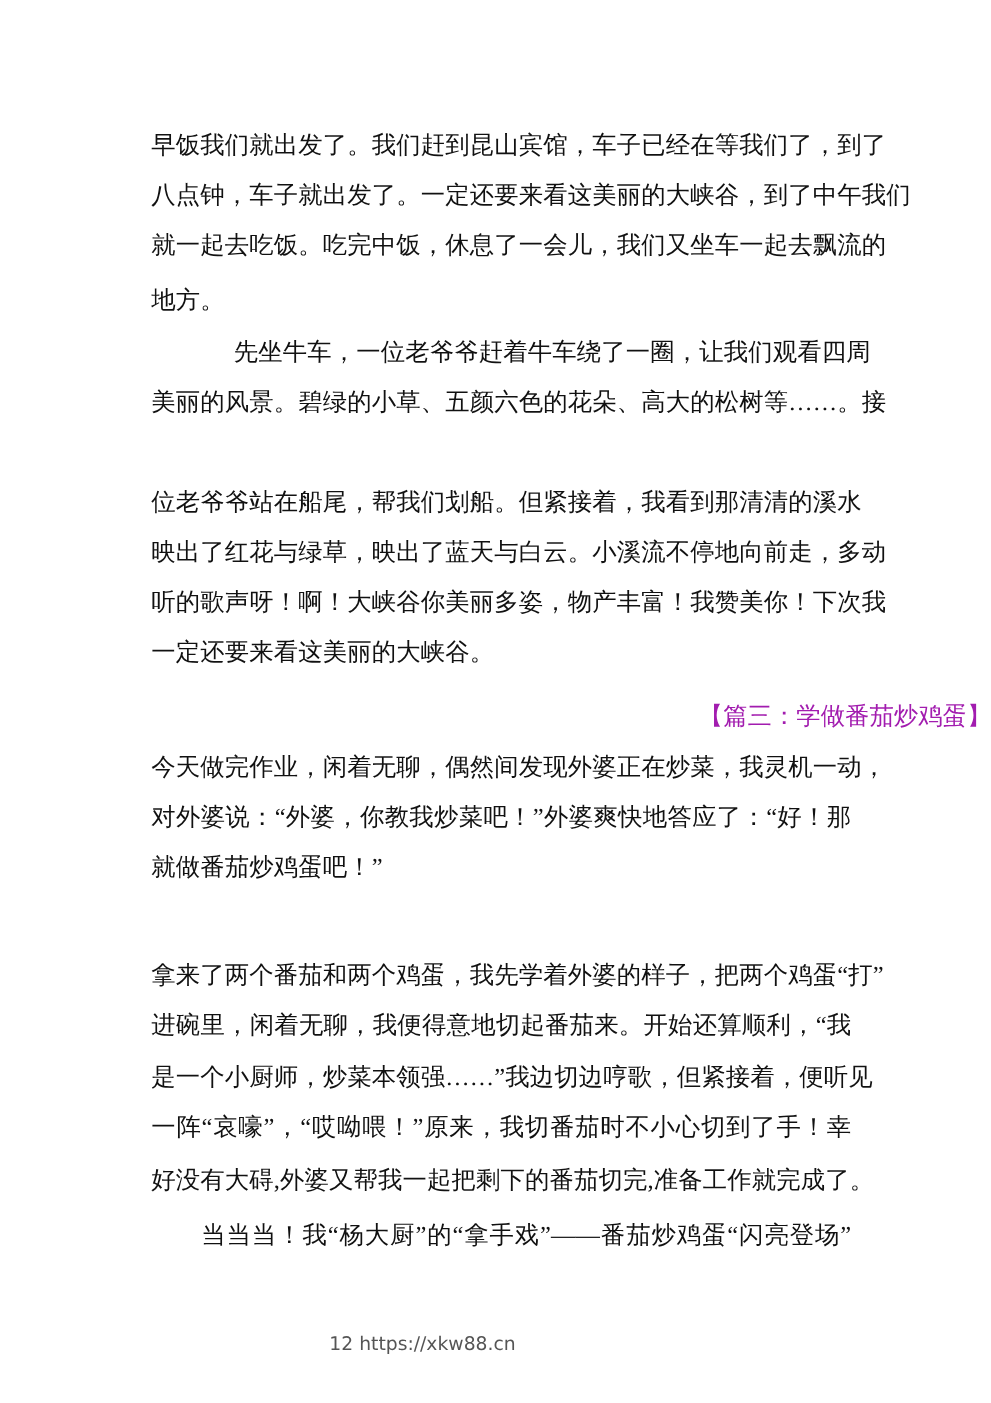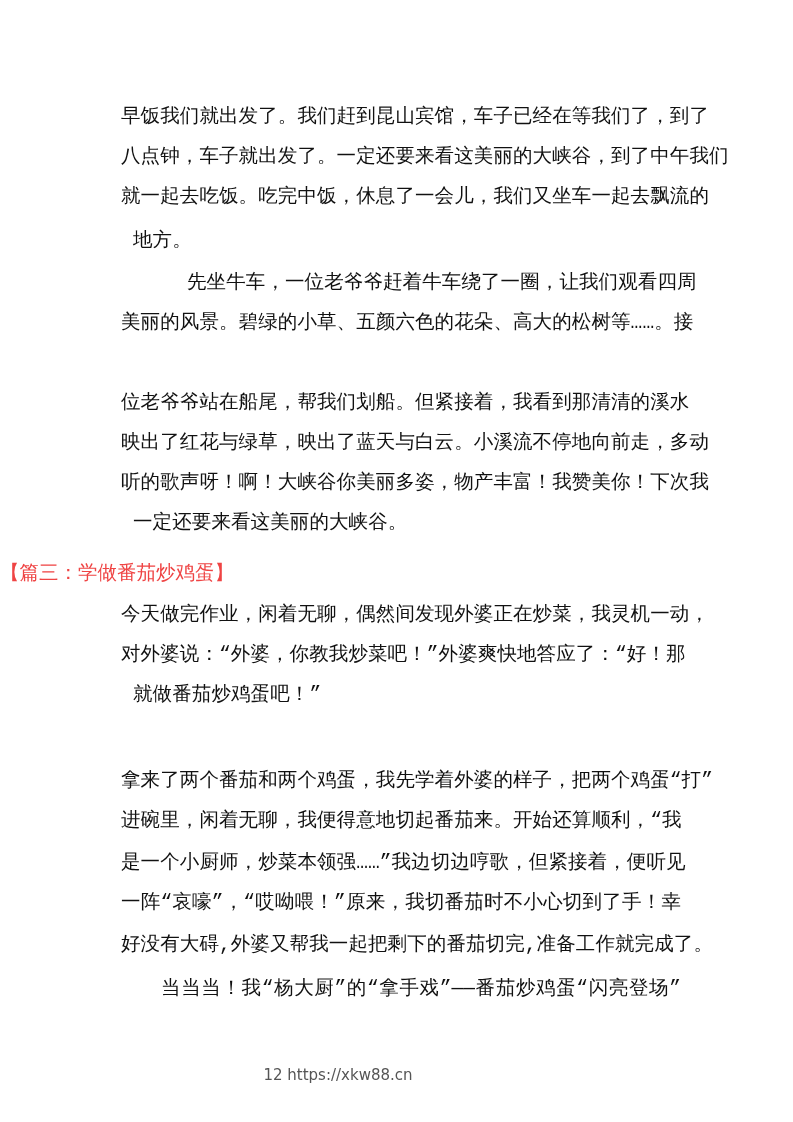--- a/index.html
+++ b/index.html
@@ -2,40 +2,40 @@
 <html><head>
 <meta charset="utf-8">
 <style>
   html, body { margin: 0; padding: 0; background: #ffffff; }
   body { width: 793px; height: 1122px; position: relative; overflow: hidden; }
   .page { position: absolute; left: 0; top: 0; width: 793px; height: 1122px; background: #fff; }
   .line {
     position: absolute;
     left: 121px;
     width: 560px;
-    font-family: Liberation Mono, monospace;
+    font-family: Liberation Serif, serif;
     font-size: 19.5px;
     line-height: 24px;
     color: #111;
     white-space: nowrap;
     letter-spacing: 0.1px;
     text-align: justify;
     text-align-last: justify;
   }
-  .line.last { text-align-last: left; margin-left: 12px; }
+  .line.last { text-align-last: left; }
   .line.indent { left: 187px; width: 494px; }
   .line.indent2 { left: 161px; width: 520px; }
   .heading {
     position: absolute;
     left: 0; width: 793px;
-    text-align: left;
+    text-align: right;
     font-family: "DejaVu Serif", "Liberation Serif", serif;
     font-size: 19.5px;
     line-height: 24px;
-    color: #ef4444;
+    color: #a21caf;
   }
   .footer {
     position: absolute;
     left: 0; width: 676px;
     top: 1066px;
     text-align: center;
     font-family: "DejaVu Sans", "Liberation Sans", sans-serif;
     font-size: 15px;
     color: #555;
   }

